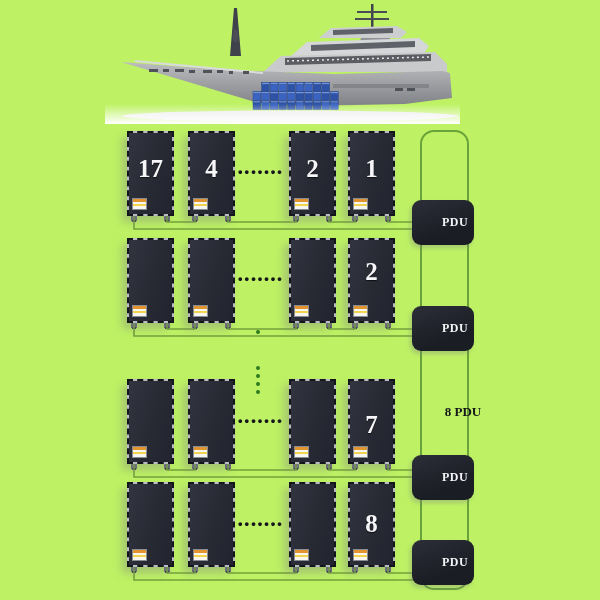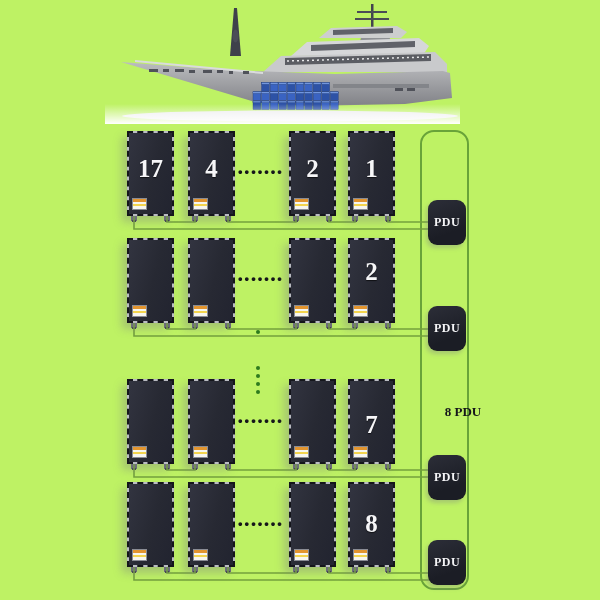--- a/index.html
+++ b/index.html
@@ -19,25 +19,25 @@
   .row-dots{position:absolute;width:56px;text-align:center;font-size:13px;font-weight:bold;
             letter-spacing:2px;color:#15161a;}
   
   .cap1{position:absolute;left:100px;top:342px;width:320px;text-align:center;
         font-family:"Liberation Serif","DejaVu Serif",serif;font-weight:bold;font-size:15px;color:#2e7a1e;}
   .cap2{position:absolute;left:235px;top:356px;width:150px;text-align:center;
         font-family:"Liberation Serif","DejaVu Serif",serif;font-weight:bold;font-size:26px;color:#2e7a1e;letter-spacing:1px;}
   
   .pdu-panel{position:absolute;left:420px;top:130px;width:49px;height:460px;border:2px solid #69a339;
              border-radius:14px;box-sizing:border-box;background:transparent;}
-  .pdu{position:absolute;left:428px;width:38px;height:45px;border-radius:9px;
+  .pdu{position:absolute;left:412px;width:38px;height:45px;border-radius:9px;
        background:linear-gradient(160deg,#2c2e38 0%,#1b1d25 70%);
        color:#f4f4f6;display:flex;align-items:center;justify-content:center;
        font-family:"Liberation Serif","DejaVu Serif",serif;font-weight:bold;font-size:12px;letter-spacing:.5px;
-       box-shadow:-2px 3px 4px rgba(120,122,132,.35);}
+       box-shadow:-2px 3px 4px rgba(120,122,132,.35);padding-left:24px;}
   .pdu-count{position:absolute;left:418px;top:404px;width:50px;text-align:center;
              font-family:"Liberation Serif","DejaVu Serif",serif;font-weight:bold;font-size:13px;color:#15161a;margin-left:20px;}
   svg.layer{position:absolute;left:0;top:0;}
 </style>
 </head>
 <body>
 
 <div id="canvas">
 
   <svg class="layer" style="left:105px;top:0;" width="355" height="124" viewBox="0 0 355 124">

